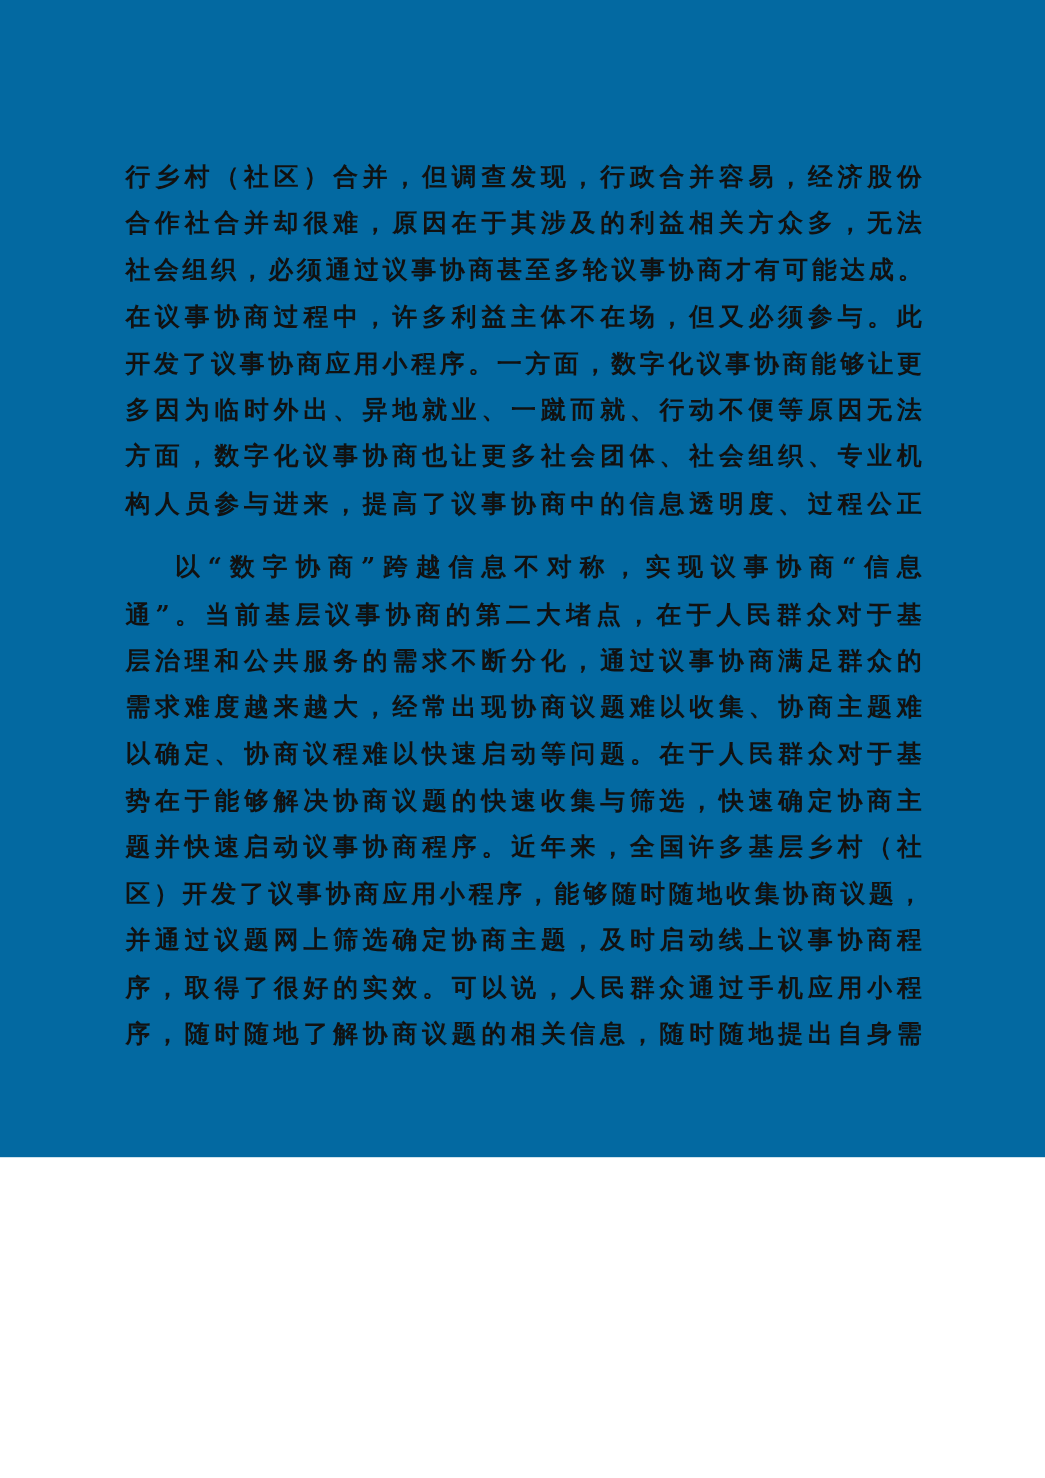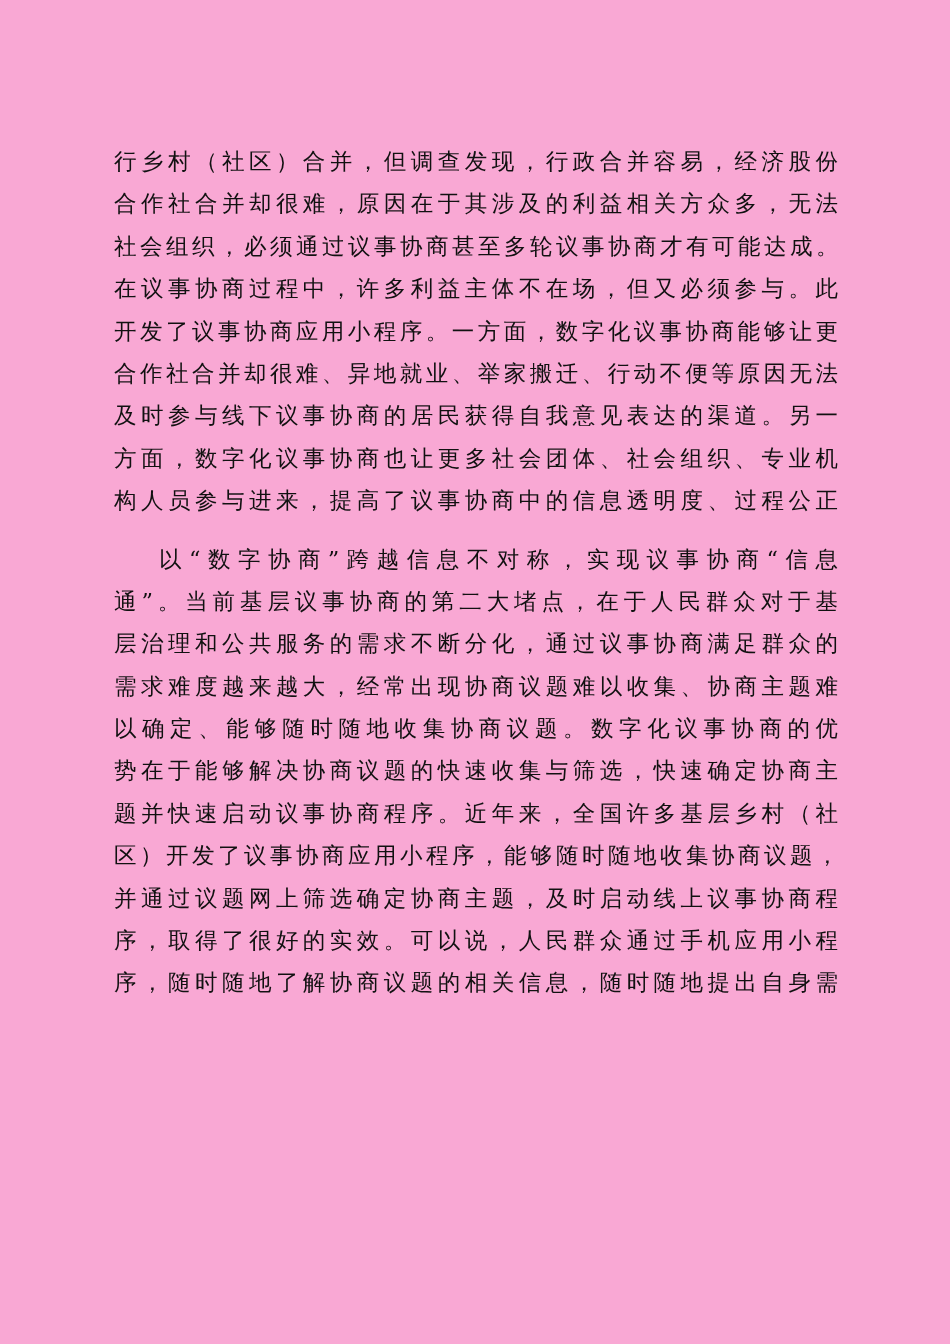--- a/index.html
+++ b/index.html
@@ -11,22 +11,23 @@
       width: 950px;
       height: 1344px;
       position: relative;
       overflow: hidden;
     }
     .page {
       position: absolute;
       left: 0;
       top: 0;
       width: 950px;
-      height: 1344px;
-      background: #f9a8d4;
+      height: 1052px;
+      background: #0369a1;
+      font-weight: bold;
     }
     .body-text {
       position: absolute;
       left: 114px;
       top: 140px;
       width: 724px;
       font-family: "DejaVu Serif", "Liberation Serif", serif;
       color: #111111;
     }
     .line {
@@ -51,32 +52,31 @@
 
 <div class="page">
   <div class="body-text">
 
     <div class="paragraph">
       <div class="line">行乡村（社区）合并，但调查发现，行政合并容易，经济股份</div>
       <div class="line">合作社合并却很难，原因在于其涉及的利益相关方众多，无法</div>
       <div class="line" style="letter-spacing:-0.6px;">社会组织，必须通过议事协商甚至多轮议事协商才有可能达成。</div>
       <div class="line">在议事协商过程中，许多利益主体不在场，但又必须参与。此</div>
       <div class="line">开发了议事协商应用小程序。一方面，数字化议事协商能够让更</div>
-      <div class="line">合作社合并却很难、异地就业、举家搬迁、行动不便等原因无法</div>
-      <div class="line">及时参与线下议事协商的居民获得自我意见表达的渠道。另一</div>
+      <div class="line">多因为临时外出、异地就业、一蹴而就、行动不便等原因无法</div>
       <div class="line">方面，数字化议事协商也让更多社会团体、社会组织、专业机</div>
       <div class="line">构人员参与进来，提高了议事协商中的信息透明度、过程公正</div>
     </div>
 
     <div class="paragraph">
       <div class="line indent">以“数字协商”跨越信息不对称，实现议事协商“信息</div>
       <div class="line">通”。当前基层议事协商的第二大堵点，在于人民群众对于基</div>
       <div class="line">层治理和公共服务的需求不断分化，通过议事协商满足群众的</div>
       <div class="line">需求难度越来越大，经常出现协商议题难以收集、协商主题难</div>
-      <div class="line">以确定、能够随时随地收集协商议题。数字化议事协商的优</div>
+      <div class="line">以确定、协商议程难以快速启动等问题。在于人民群众对于基</div>
       <div class="line">势在于能够解决协商议题的快速收集与筛选，快速确定协商主</div>
       <div class="line">题并快速启动议事协商程序。近年来，全国许多基层乡村（社</div>
       <div class="line" style="letter-spacing:-0.6px;">区）开发了议事协商应用小程序，能够随时随地收集协商议题，</div>
       <div class="line">并通过议题网上筛选确定协商主题，及时启动线上议事协商程</div>
       <div class="line">序，取得了很好的实效。可以说，人民群众通过手机应用小程</div>
       <div class="line">序，随时随地了解协商议题的相关信息，随时随地提出自身需</div>
     </div>
   </div>
 </div>
 

